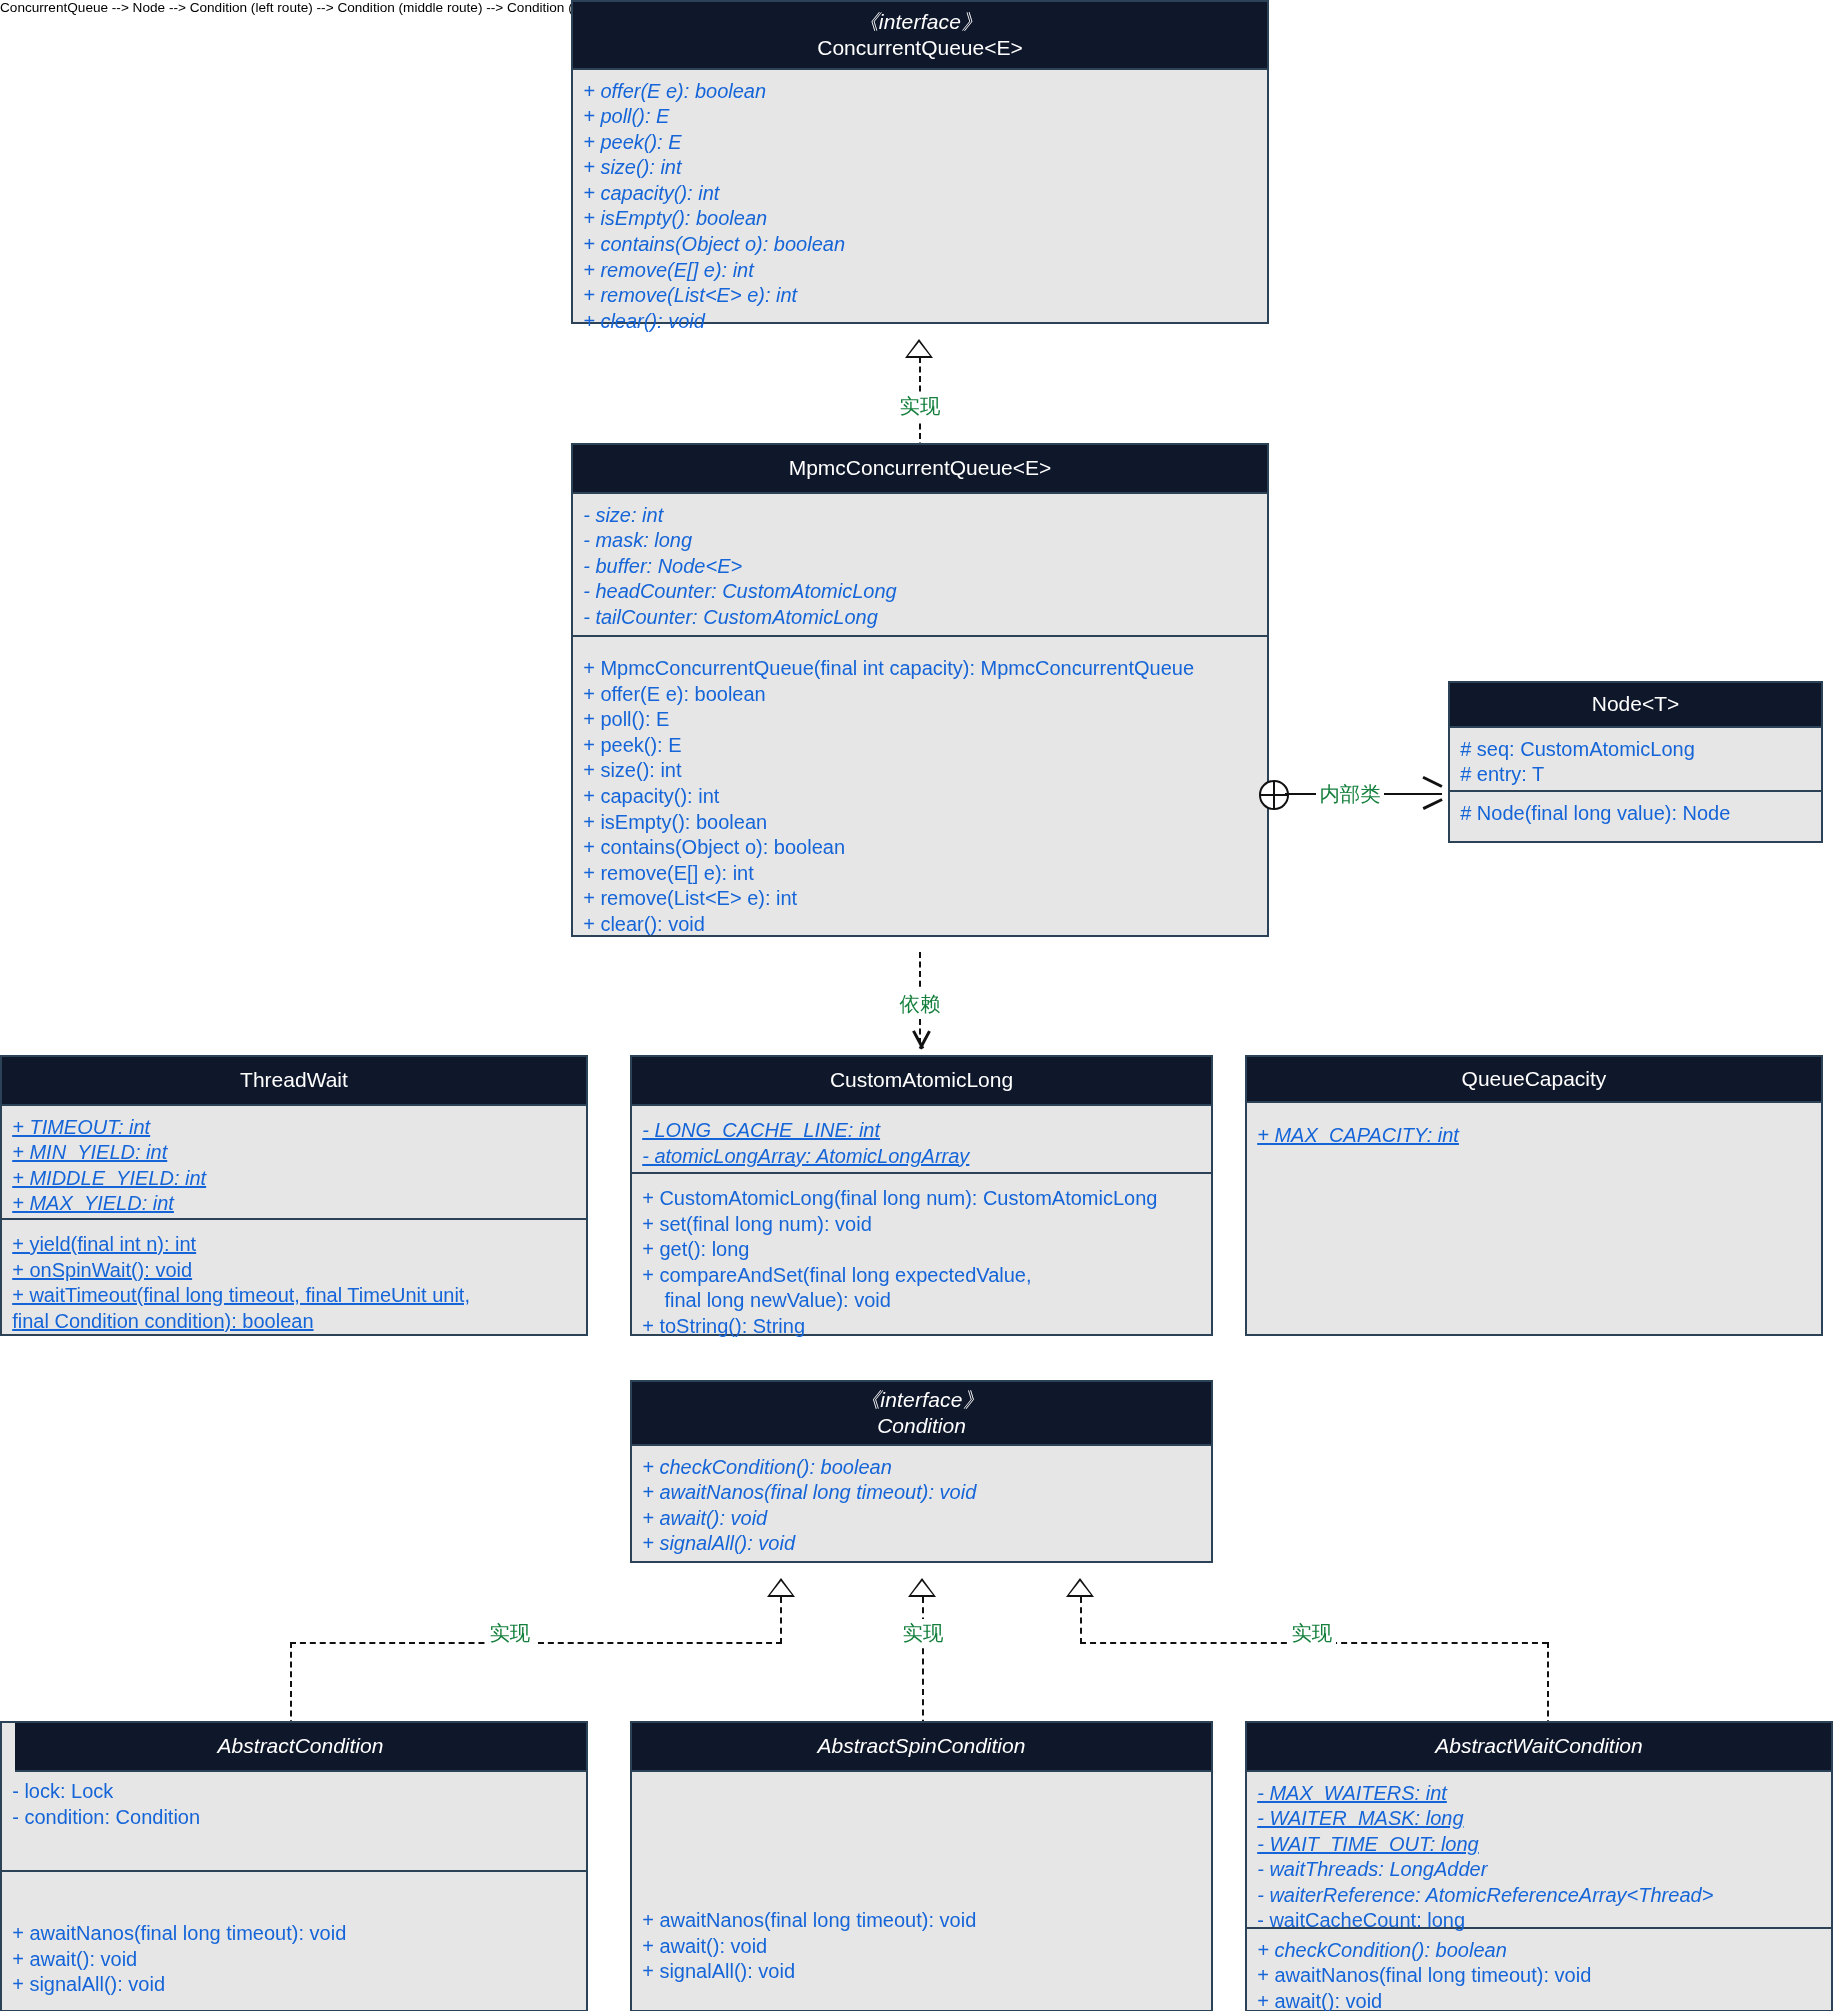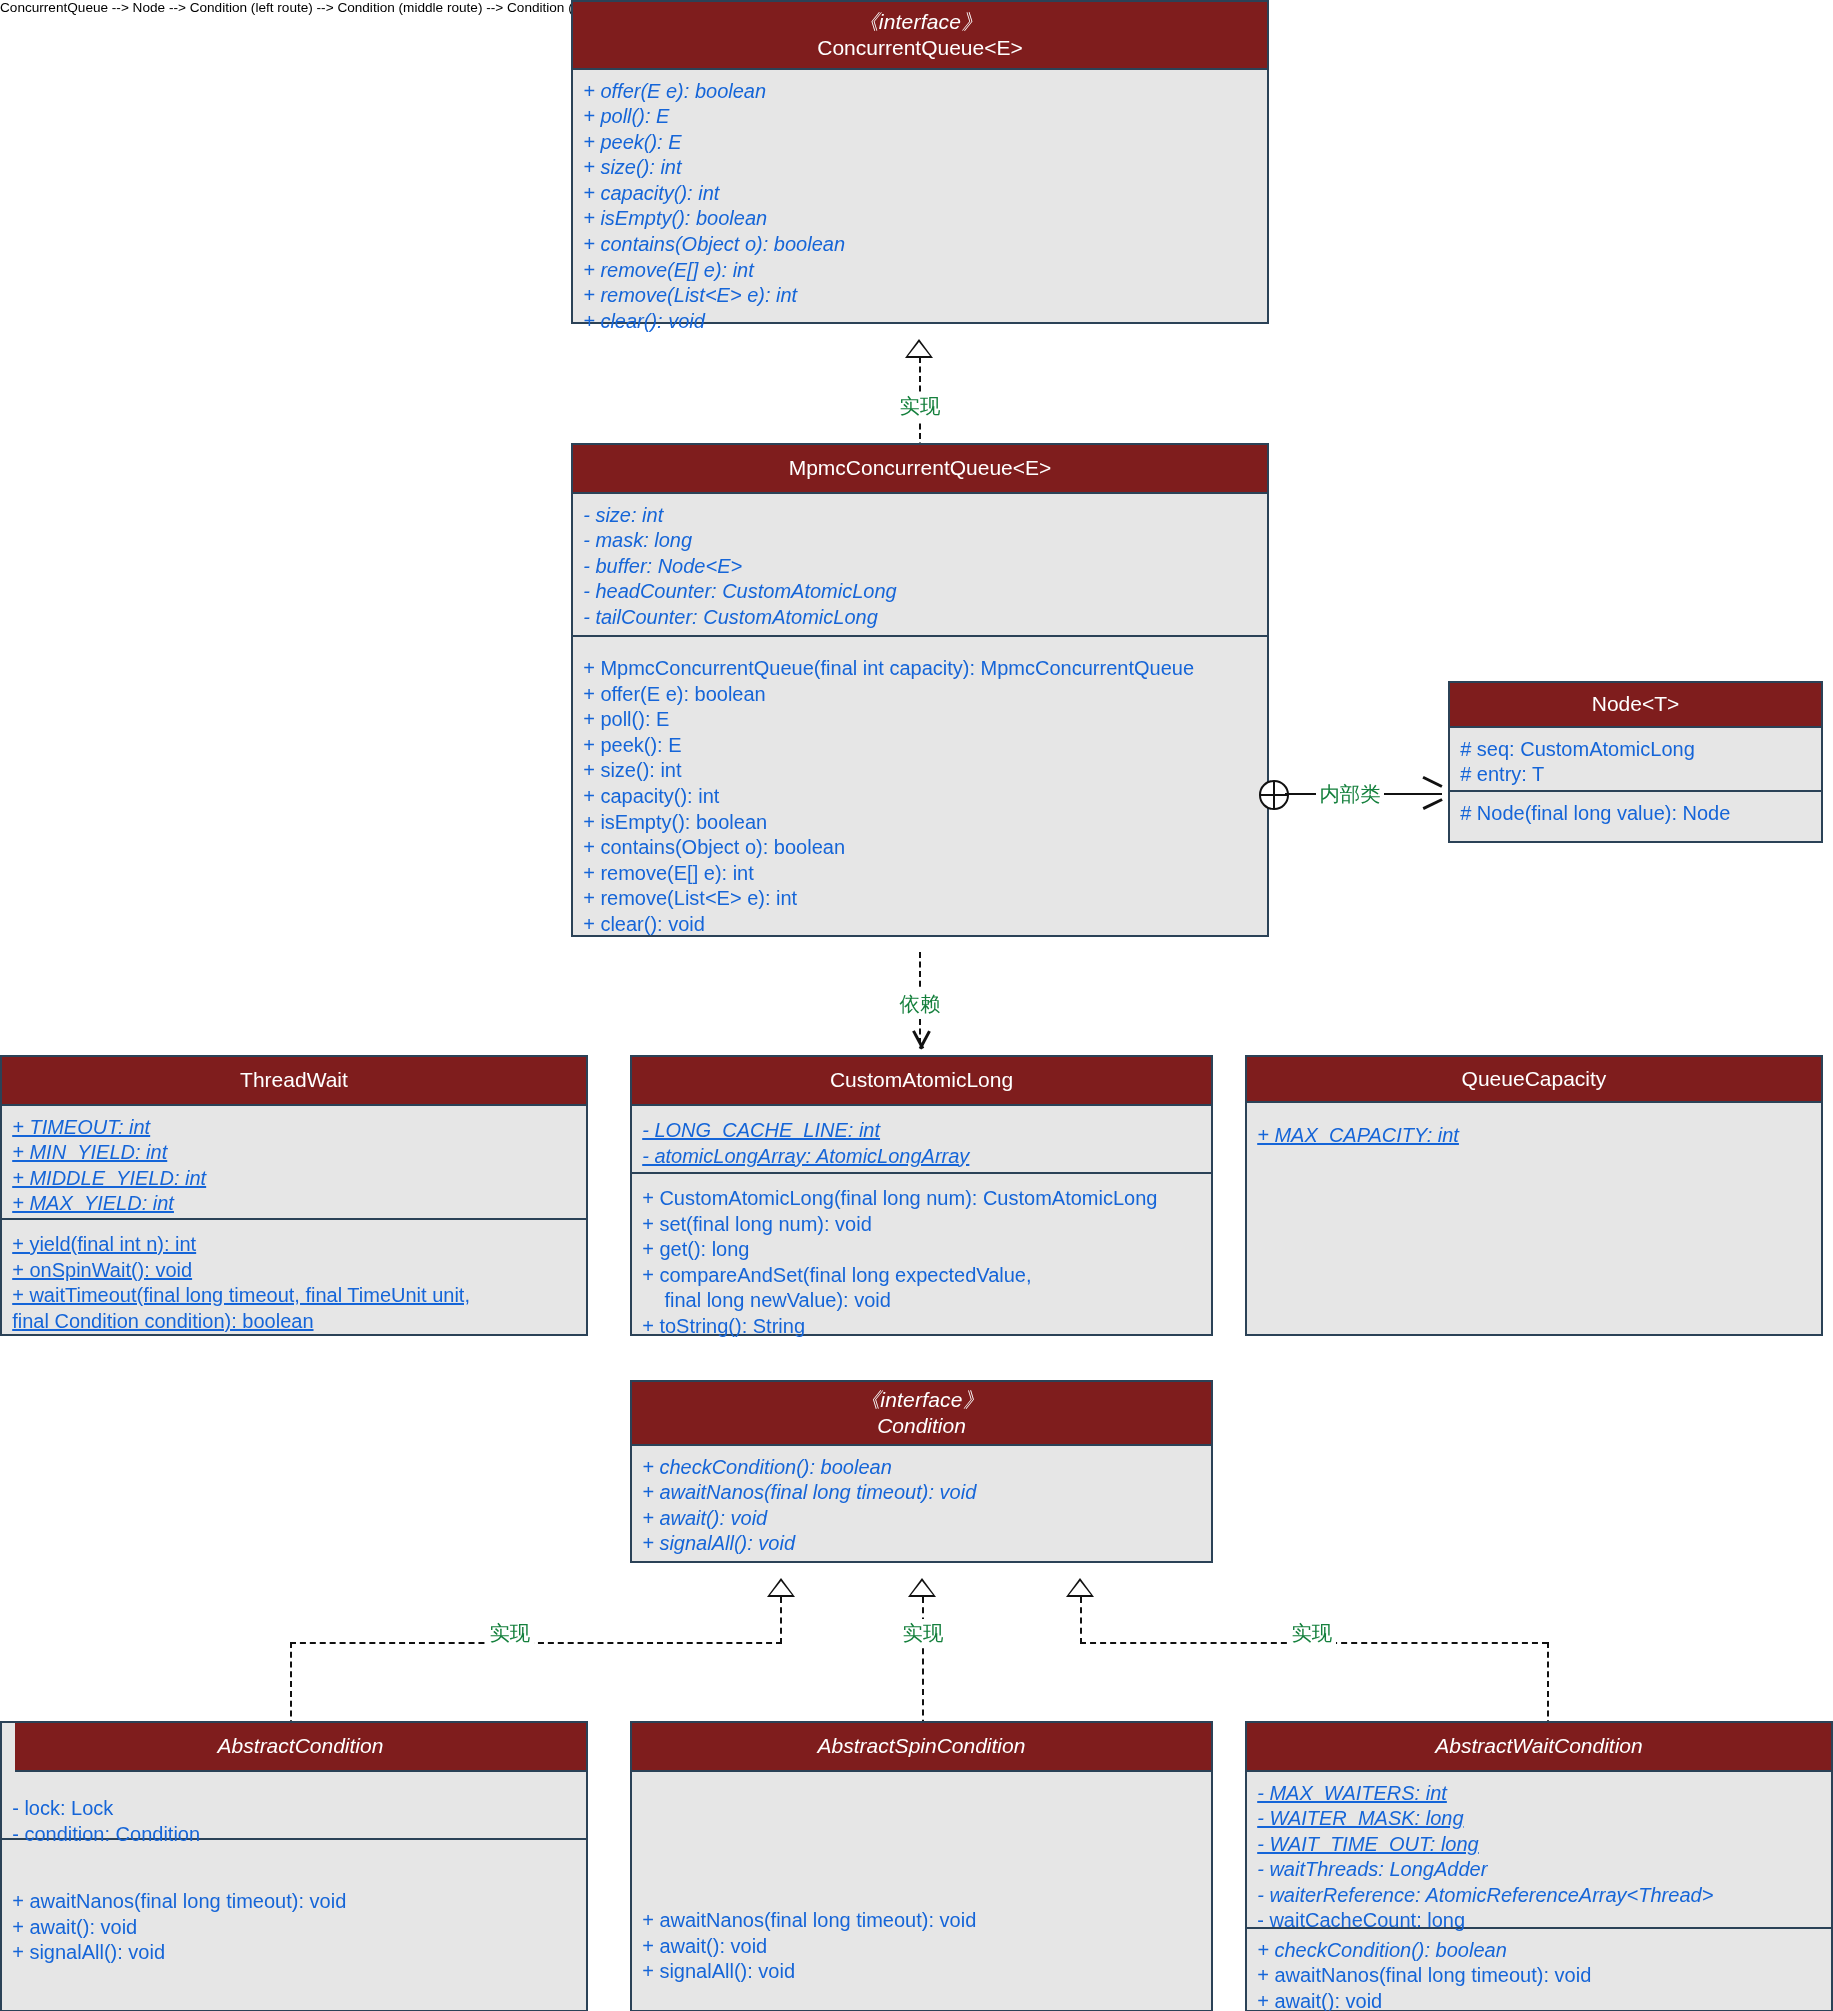--- a/index.html
+++ b/index.html
@@ -1,21 +1,21 @@
 <!DOCTYPE html>
 <html style="font-size:13.6px"><head>
 <meta charset="utf-8">
 <style>
   html,body{margin:0;padding:0;background:#ffffff;}
   body{font-family:"Liberation Sans","DejaVu Sans",sans-serif;}
   #canvas{position:relative;width:1833px;height:2012px;overflow:hidden;background:#fff;}
 
   
   .uml-class{position:absolute;box-sizing:border-box;border:2.6px solid #2b4257;background:#e6e6e6;}
-  .uml-header{background:#7f1d1d;color:#ffffff;box-sizing:border-box;
+  .uml-header{background:#0f172a;color:#ffffff;box-sizing:border-box;
               display:flex;flex-direction:column;align-items:center;justify-content:center;
               border-bottom:2.6px solid #2b4257;text-align:center;line-height:1.25;}
   .uml-header .stereo{font-size:21px;font-style:italic;font-weight:400;letter-spacing:0.2px;}
   .uml-header .cname{font-size:21px;font-weight:400;}
   .uml-header.italic .cname{font-style:italic;}
   .uml-compartment{box-sizing:border-box;padding:8.5px 10.2px;}
   .uml-compartment + .uml-compartment{border-top:2.6px solid #2b4257;}
   .uml-compartment ul{list-style:none;margin:0;padding:0;}
   .uml-compartment li{color:#1565d8;font-size:20px;line-height:1.28;white-space:pre;}
   li.it{font-style:italic;}
@@ -244,21 +244,21 @@
     <div class="hline-dash" style="left:1080px;top:1627px;width:468px;"></div>
     <div class="vline-dash" style="left:1547px;top:1627px;height:94px;"></div>
     <div class="rel-label" style="left:1288px;top:1604px;">实现</div>
   </div>
 
   
   <div class="uml-class" style="left:0px;top:1721px;width:588px;height:291px;">
     <div class="uml-header italic" style="height:49px;margin-left:13px;">
       <span class="cname">AbstractCondition</span>
     </div>
-    <div class="uml-compartment" style="height:66px;padding-top:24px;">
+    <div class="uml-compartment" style="height:98px;padding-top:7px;">
       <ul>
         <li>- lock: Lock</li>
         <li>- condition: Condition</li>
       </ul>
     </div>
     <div class="uml-compartment" style="height:146px;padding-top:49px;">
       <ul>
         <li>+ awaitNanos(final long timeout): void</li>
         <li>+ await(): void</li>
         <li>+ signalAll(): void</li>

